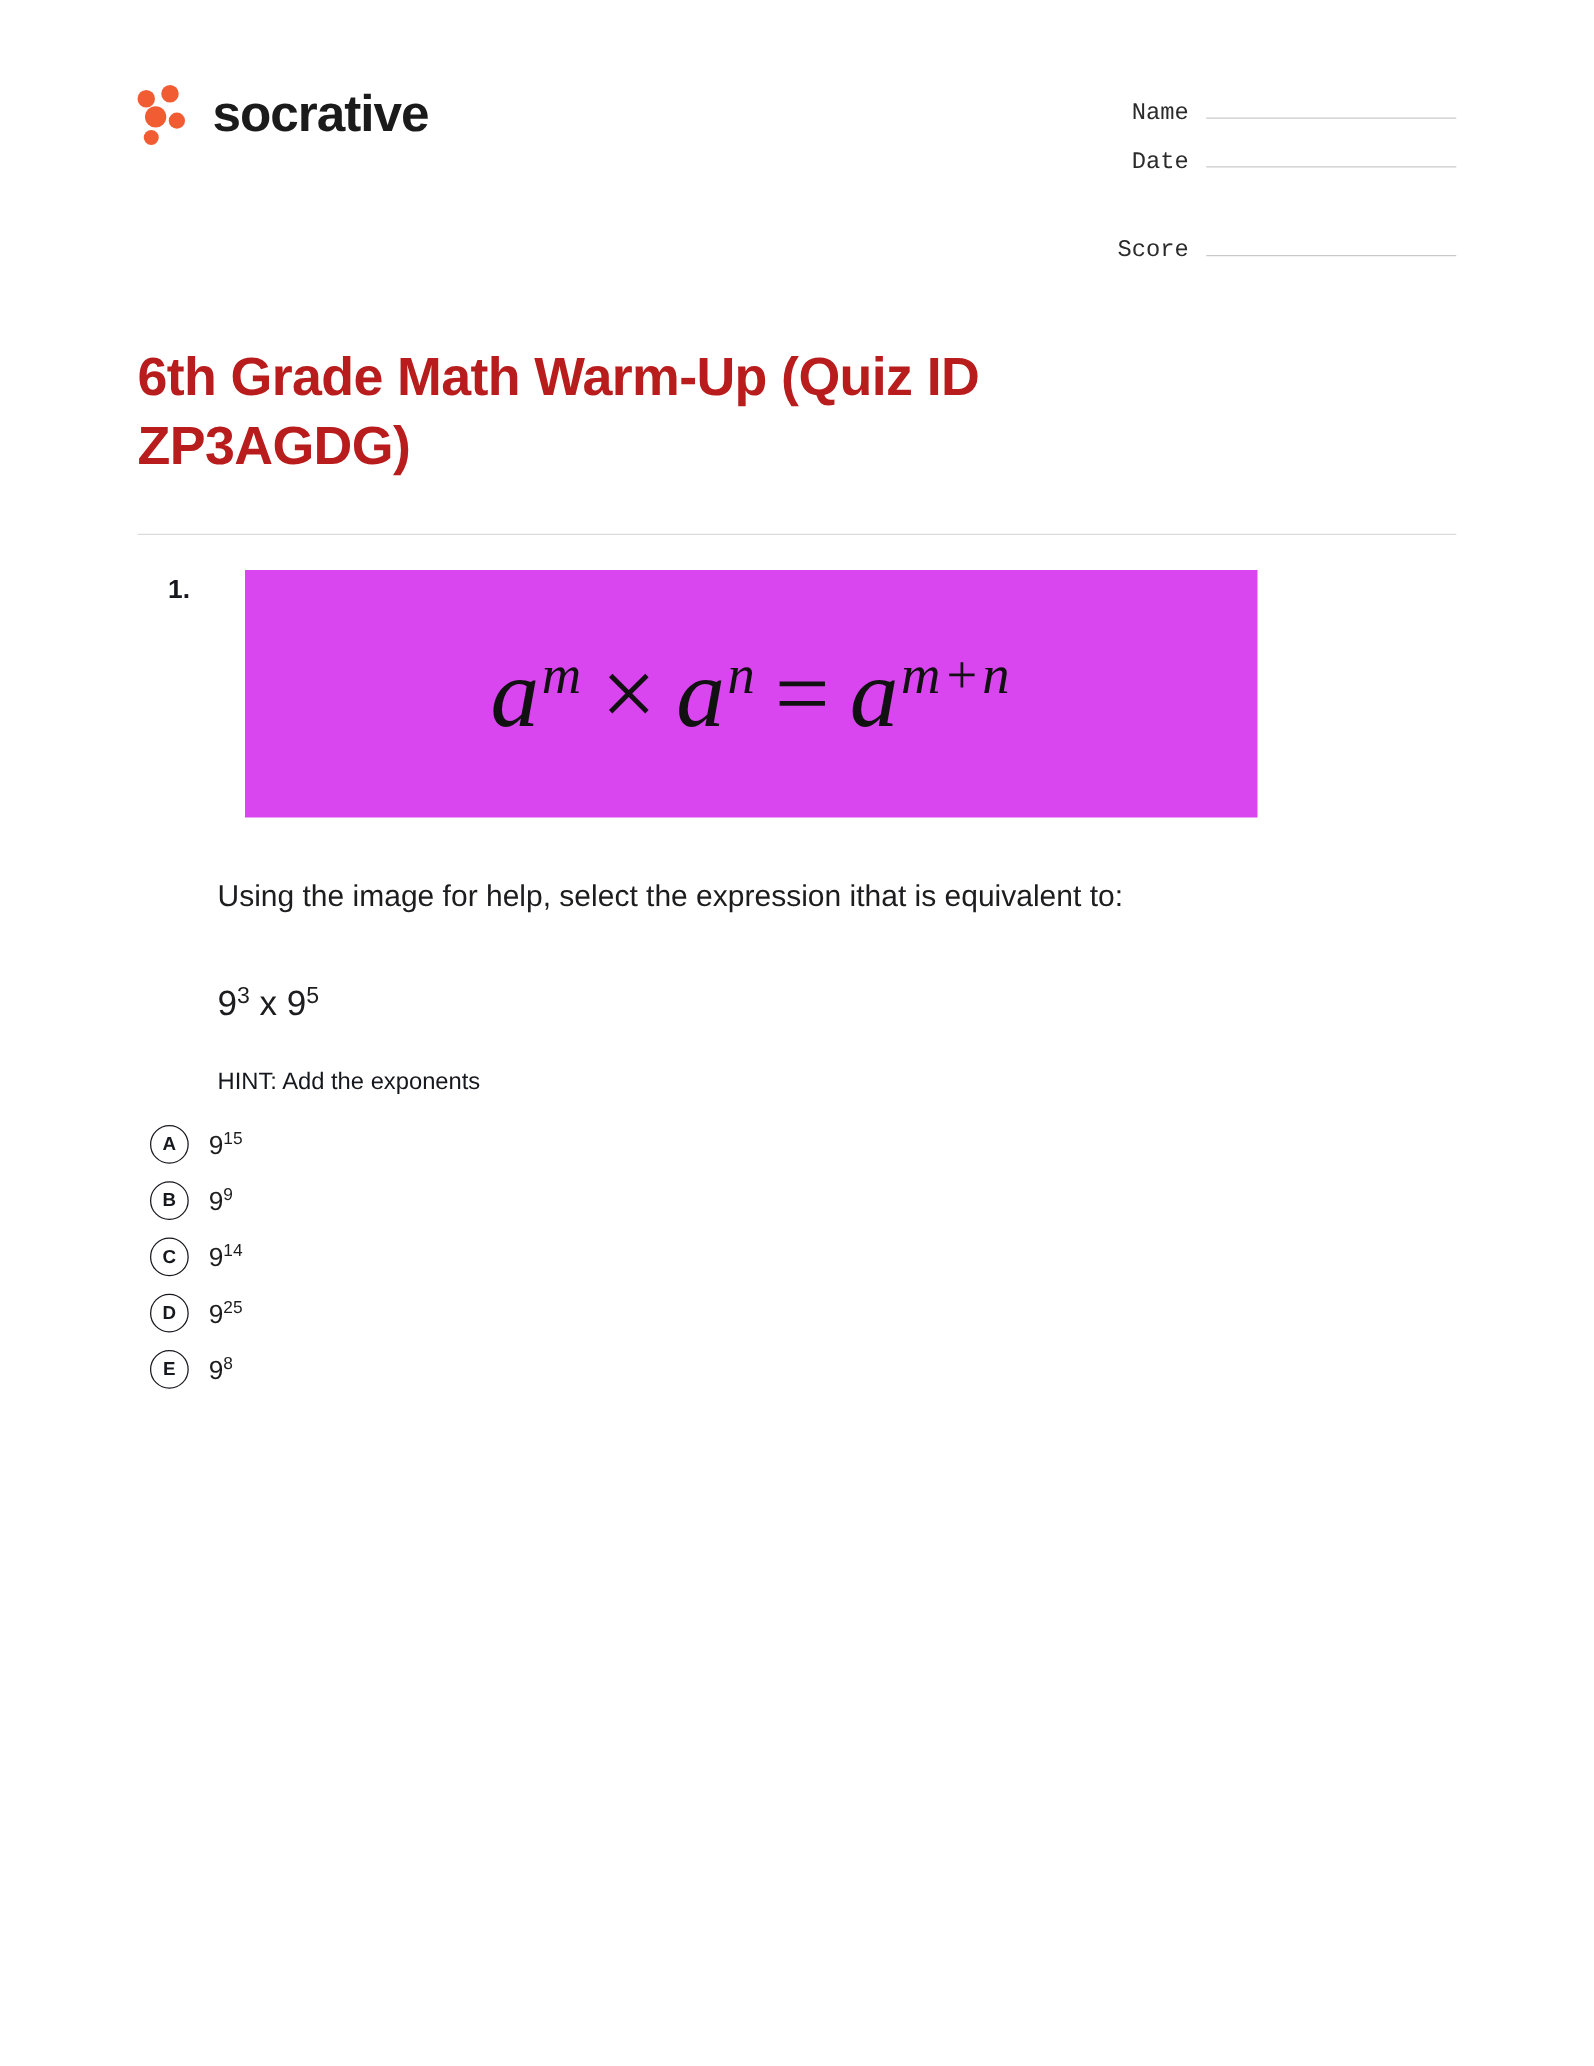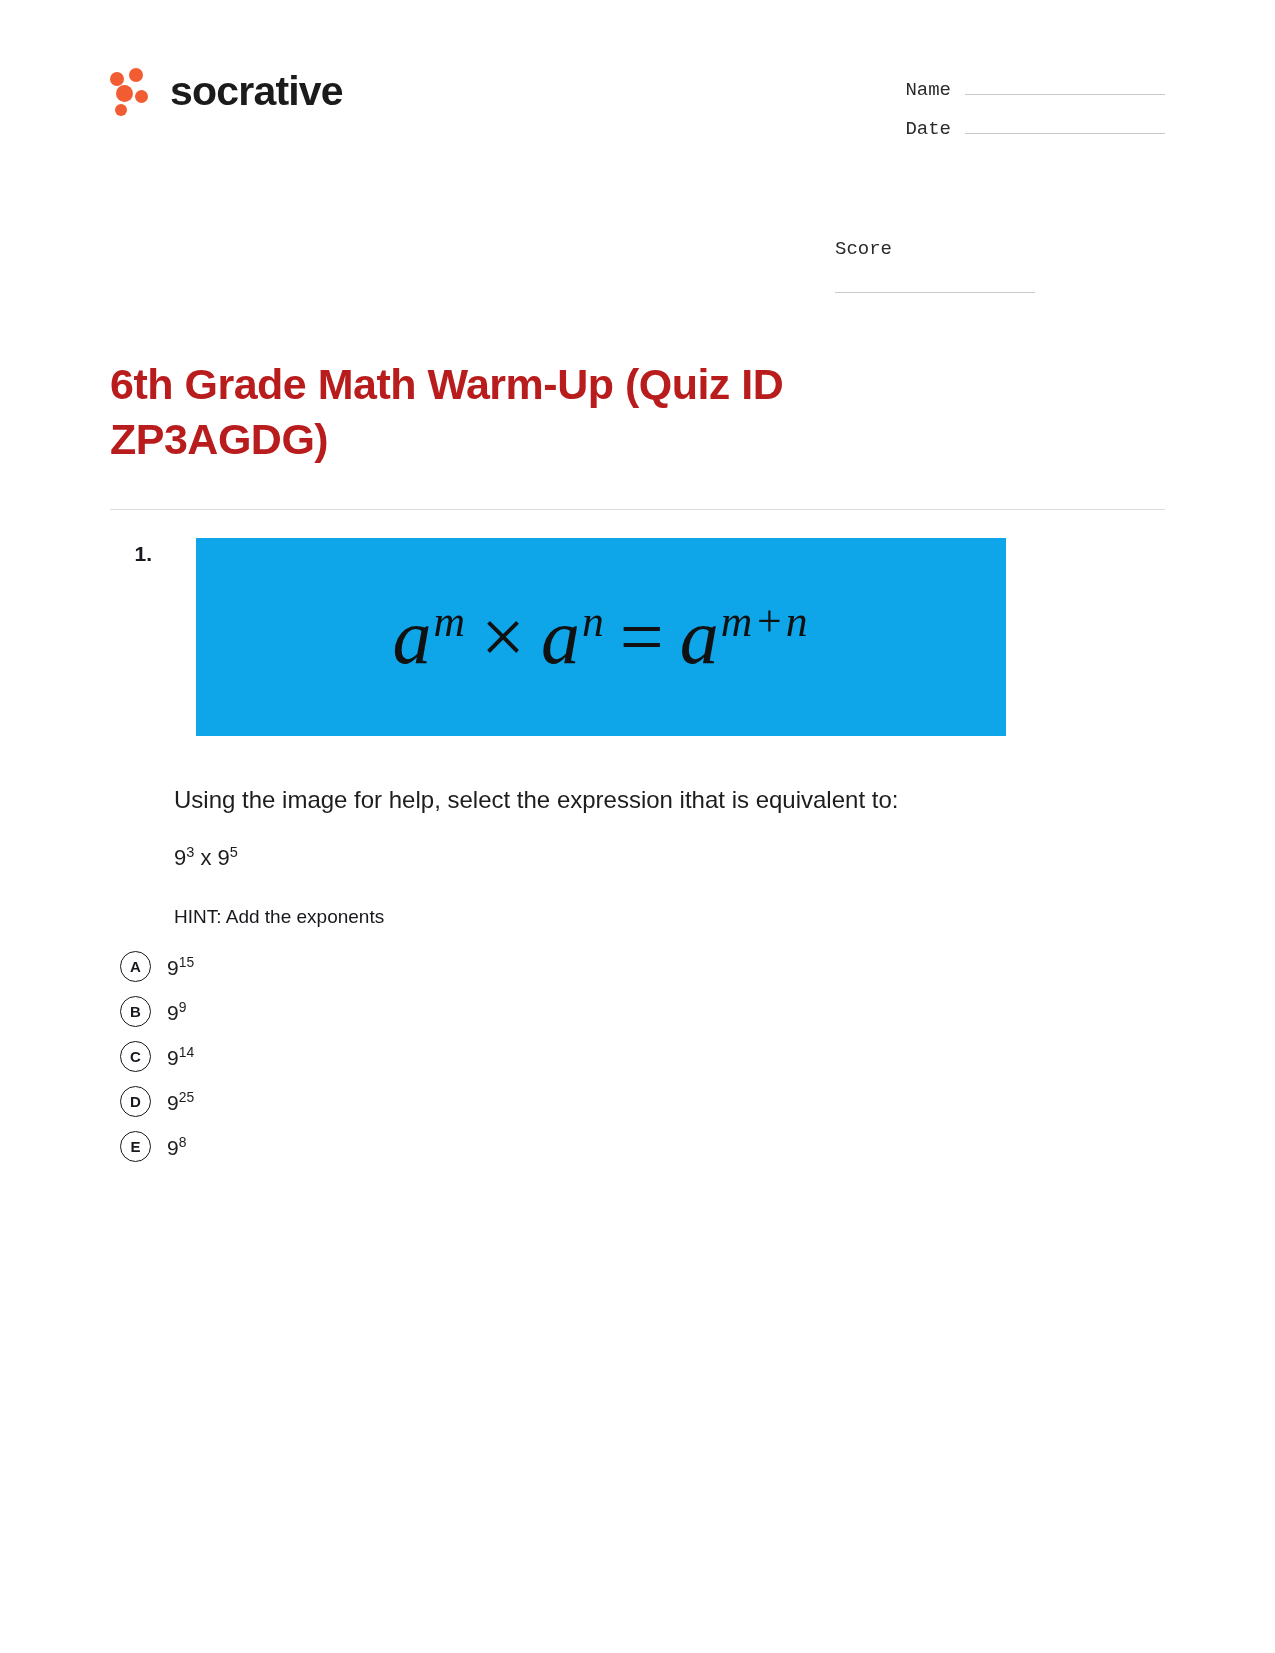--- a/index.html
+++ b/index.html
@@ -79,21 +79,21 @@
     font-size: 19px;
     color: #2b2b2b;
     white-space: nowrap;
     font-family: Liberation Mono, monospace;
   }
   .meta-line {
     width: 200px;
     border-bottom: 1px solid #c9c9c9;
     height: 18px;
   }
-  .meta-row.score { margin-top: 98px; flex-direction: column; }
+  .meta-row.score { margin-top: 46px; }
 
   
   .title {
     font-size: 43px;
     font-weight: 700;
     line-height: 1.28;
     letter-spacing: -0.5px;
     color: #b91c1c;
     max-width: 760px;
     margin-top: 50px;
@@ -119,21 +119,21 @@
     font-size: 21px;
     font-weight: 700;
     color: #16181d;
     padding-top: 4px;
   }
   .q-body {
     flex: 1 1 auto;
   }
 
   .figure {
-    background: #0ea5e9;
+    background: #d946ef;
     width: 810px;
     height: 198px;
     margin-left: 22px;
     display: flex;
     align-items: center;
     justify-content: center;
   }
   .figure-eq {
     font-family: "Liberation Serif", serif;
     font-style: italic;
@@ -153,23 +153,23 @@
   }
 
   .q-text {
     font-size: 24px;
     color: #1d1d1f;
     margin-top: 46px;
     margin-left: 0px;
     line-height: 1.5;
   }
   .q-expr {
-    font-size: 22px;
+    font-size: 28px;
     color: #1d1d1f;
-    margin-top: 24px;
+    margin-top: 47px;
     line-height: 1.4;
   }
   .q-expr sup {
     font-size: 0.66em;
     vertical-align: super;
   }
   .q-hint {
     font-size: 19px;
     font-weight: 400;
     color: #16181d;

